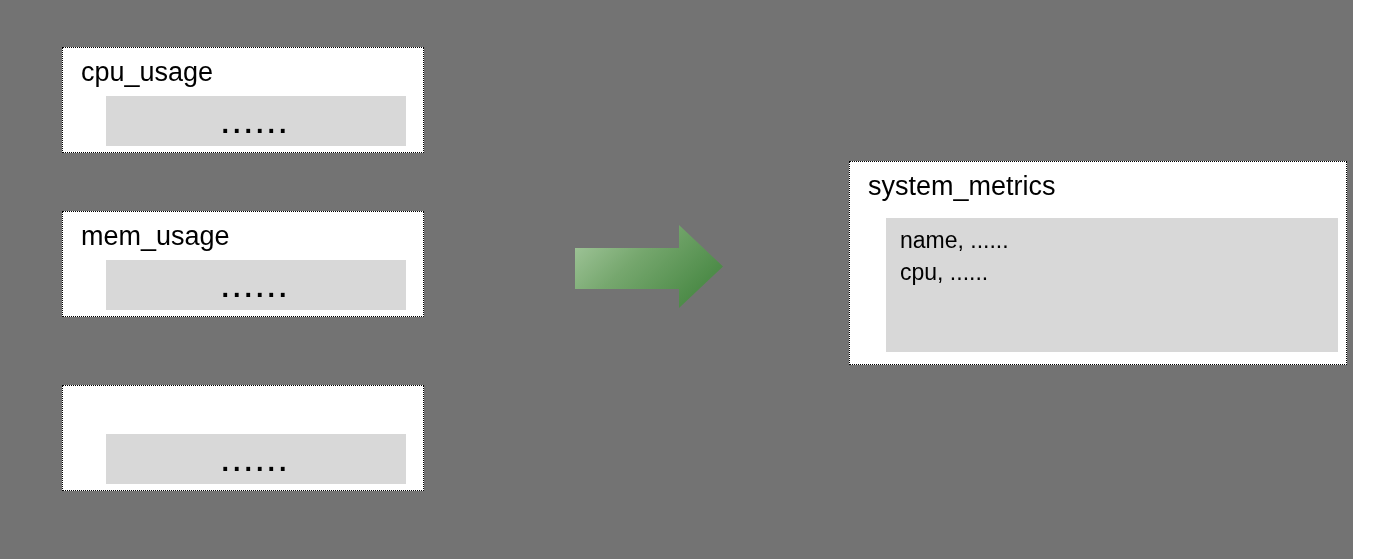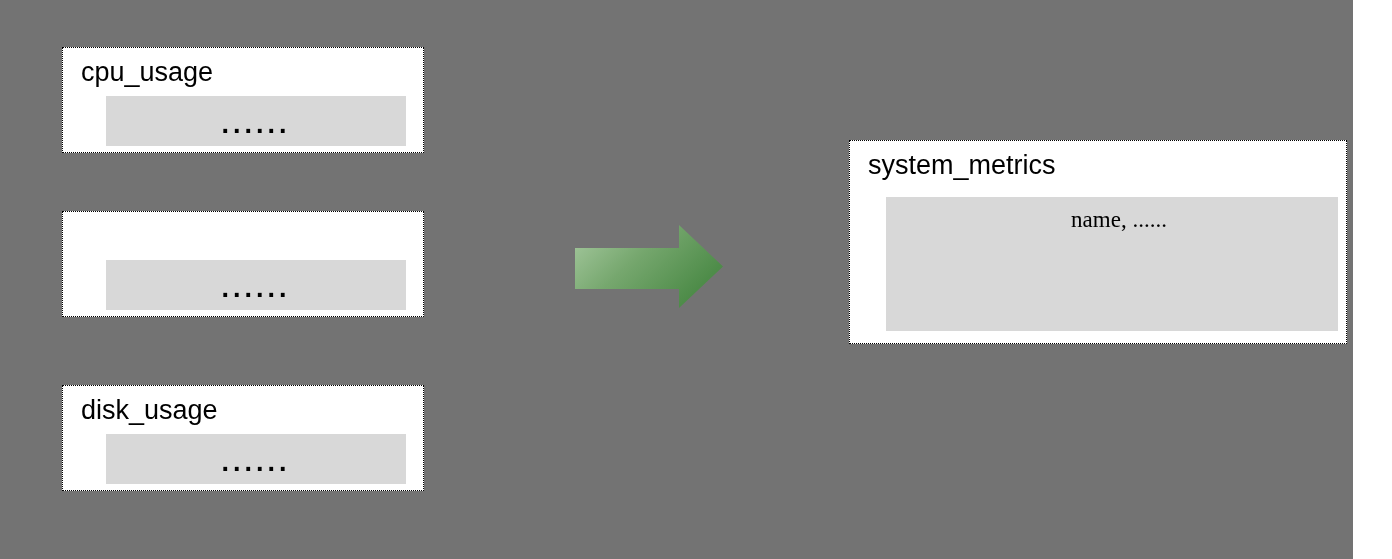--- a/index.html
+++ b/index.html
@@ -24,24 +24,23 @@
   .src-box {
     left: 62px;
     width: 362px;
     height: 106px;
   }
   .src-box.b0 { top: 47px; }
   .src-box.b1 { top: 211px; }
   .src-box.b2 { top: 385px; }
   .dst-box {
     left: 849px;
-    top: 140px;
+    top: 161px;
     width: 498px;
     height: 204px;
-    text-align: center;
   }
   .box-title {
     position: absolute;
     left: 18px;
     top: 8px;
     font-size: 27px;
     line-height: 32px;
     color: #000000;
     white-space: nowrap;
   }
@@ -71,21 +70,20 @@
     height: 134px;
     background: #d8d8d8;
     box-sizing: border-box;
     padding: 7px 0 0 14px;
   }
   .dst-row {
     font-size: 23px;
     line-height: 31.5px;
     color: #000000;
     white-space: nowrap;
-    font-family: Liberation Serif, serif;
   }
   .arrow-svg {
     position: absolute;
     left: 575px;
     top: 225px;
     width: 148px;
     height: 83px;
   }
 </style>
 </head>
@@ -94,43 +92,44 @@
 <div class="canvas">
 
   <div class="tbl-box src-box b0">
     <div class="box-title">cpu_usage</div>
     <div class="src-bar">
       <span class="dots">......</span>
     </div>
   </div>
 
   <div class="tbl-box src-box b1">
+    <div class="box-title">mem_usage</div>
     <div class="src-bar">
       <span class="dots">......</span>
     </div>
   </div>
 
   <div class="tbl-box src-box b2">
-    <div class="box-title">disk_usage</div>
     <div class="src-bar">
       <span class="dots">......</span>
     </div>
   </div>
 
   <svg class="arrow-svg" viewBox="0 0 148 83" xmlns="http://www.w3.org/2000/svg">
     <defs>
       <linearGradient id="arrowGrad" x1="0" y1="0" x2="0.95" y2="0.55">
         <stop offset="0" stop-color="#a9cba2"></stop>
         <stop offset="0.5" stop-color="#76a76e"></stop>
         <stop offset="1" stop-color="#4e8c49"></stop>
       </linearGradient>
     </defs>
     <path d="M0,23 L104,23 L104,0 L148,41.5 L104,83 L104,64 L0,64 Z" fill="url(#arrowGrad)"></path>
   </svg>
 
   <div class="tbl-box dst-box">
     <div class="box-title">system_metrics</div>
     <div class="dst-bar">
       <div class="dst-row">name, ......</div>
+      <div class="dst-row">cpu, ......</div>
     </div>
   </div>
 
 </div>
 
 </body></html>

